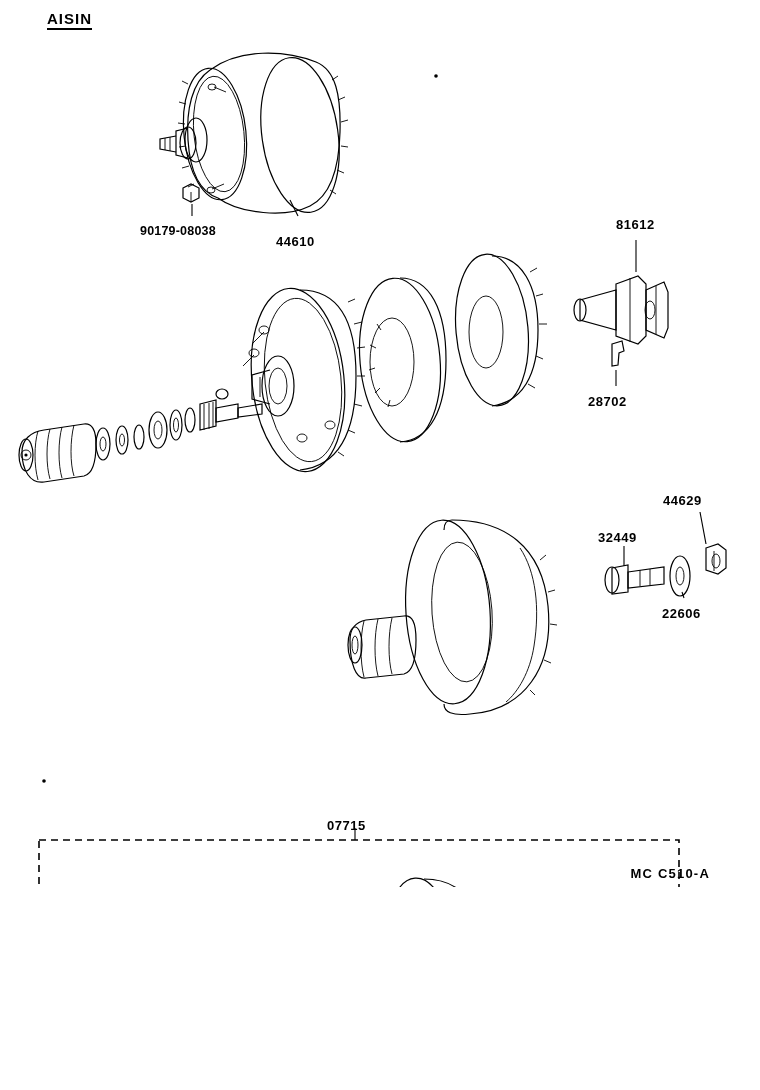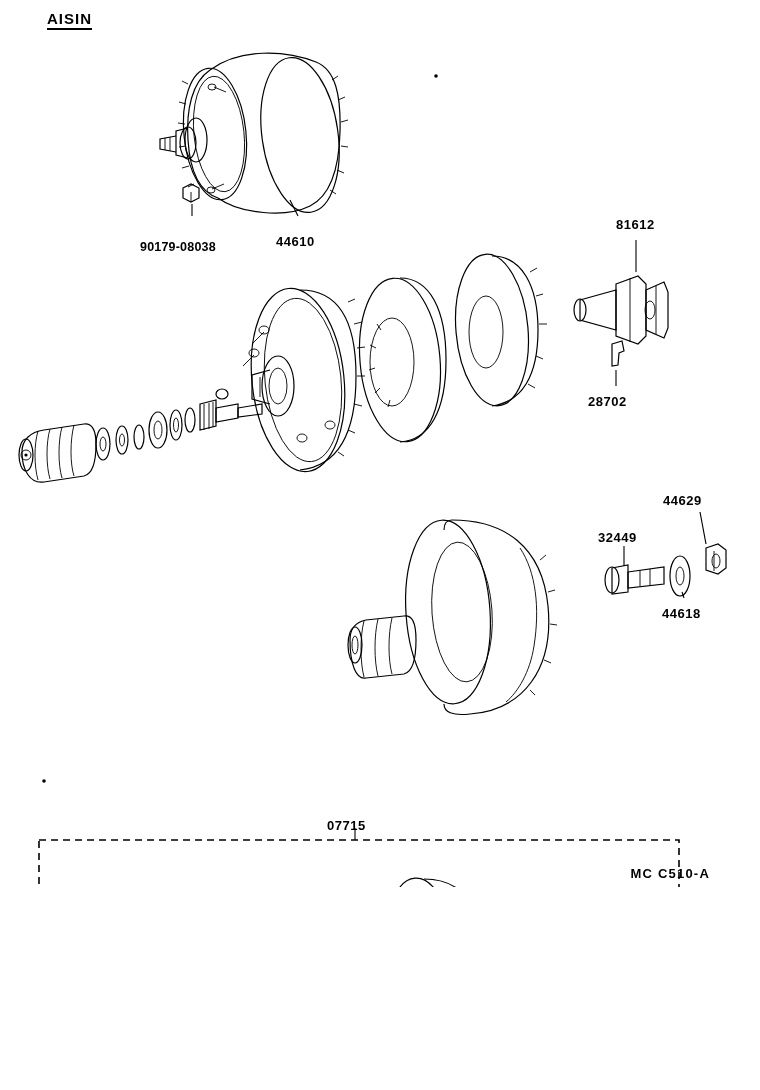--- a/index.html
+++ b/index.html
@@ -24,21 +24,20 @@
     font-size: 13px;
     font-weight: bold;
     letter-spacing: 0.5px;
     white-space: nowrap;
     color: #000;
   }
   .label.small {
     font-size: 12.5px;
     font-weight: bold;
     letter-spacing: 0.2px;
-    margin-top: 16px;
   }
   #brand {
     position: absolute;
     left: 47px;
     top: 10px;
     font-size: 15px;
     font-weight: bold;
     letter-spacing: 1px;
     border-bottom: 2px solid #000;
     padding-bottom: 1px;
@@ -291,18 +290,18 @@
       </g>
     </g>
   </svg>
 
   <div class="label small" style="left:140px; top:224px;">90179-08038</div>
   <div class="label" style="left:276px; top:234px;">44610</div>
   <div class="label" style="left:616px; top:217px;">81612</div>
   <div class="label" style="left:588px; top:394px;">28702</div>
   <div class="label" style="left:663px; top:493px;text-align:right;">44629</div>
   <div class="label" style="left:598px; top:530px;">32449</div>
-  <div class="label" style="left:662px; top:606px;">44618</div>
+  <div class="label" style="left:662px; top:606px;">22606</div>
   <div class="label" style="left:327px; top:818px;">07715</div>
 
   <div id="footer-code">MC  C510-A</div>
 
 </div>
 
 </body></html>

